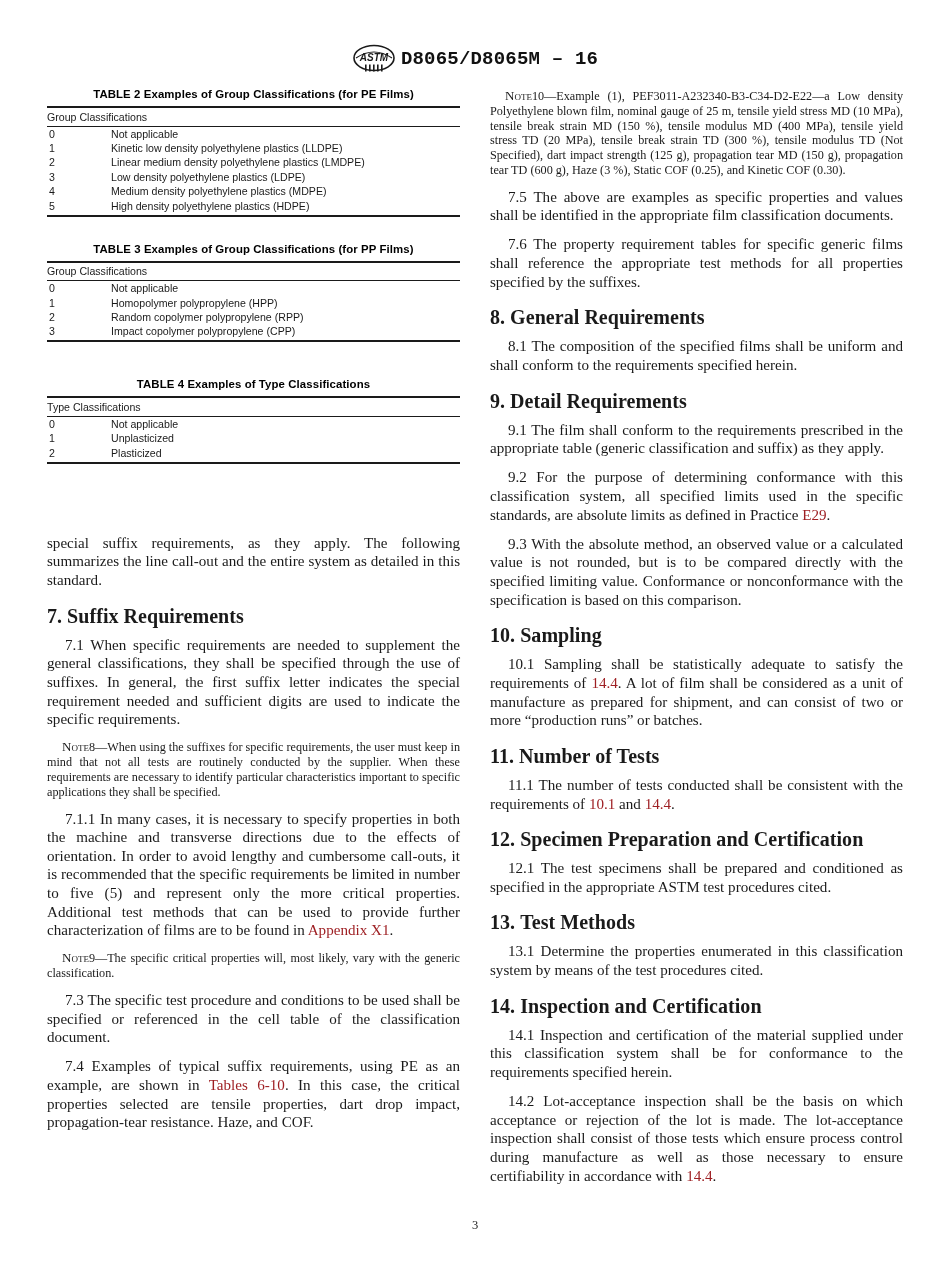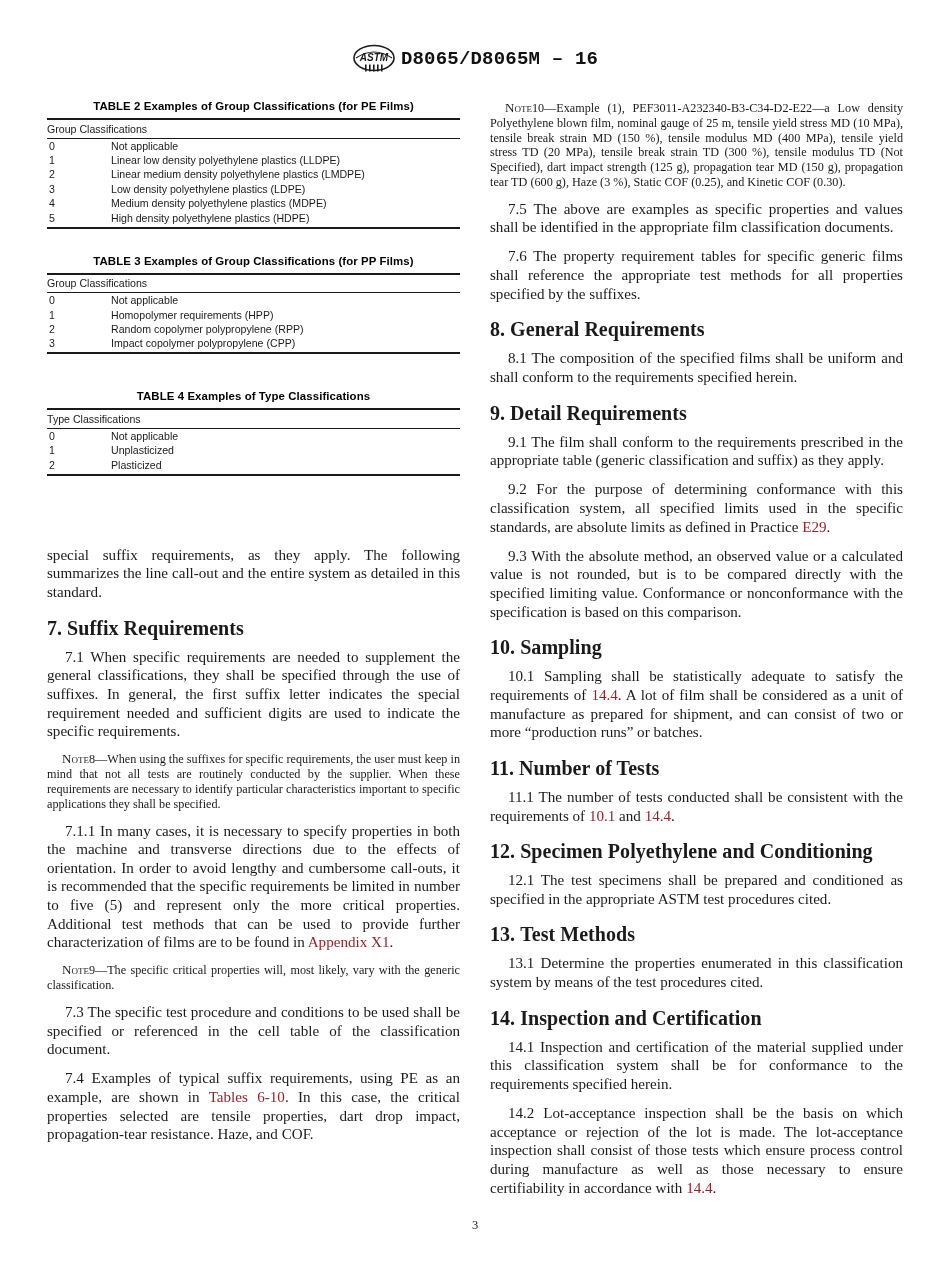--- a/index.html
+++ b/index.html
@@ -44,21 +44,21 @@
   
   .columns {
     position: absolute;
     top: 88px;
     left: 47px;
     width: 856px;
     height: 1110px;
   }
   .col {
     position: absolute;
-    top: 12px;
+    top: 0;
     width: 413px;
   }
   .col-left  { left: 0; }
   .col-right { left: 443px; }
 
   
   .tbl-block { margin-bottom: 26px; }
   .tbl-caption {
     font-family: "Liberation Sans", "DejaVu Sans", sans-serif;
     font-weight: bold;
@@ -170,21 +170,21 @@
               <th class="colhead" colspan="2">Group Classifications</th>
             </tr>
         </thead>
         <tbody>
           <tr>
             <td class="key">0</td>
             <td class="value">Not applicable</td>
           </tr>
           <tr>
             <td class="key">1</td>
-            <td class="value">Linear low density polyethylene plastics (LLDPE)</td>
+            <td class="value">Kinetic low density polyethylene plastics (LLDPE)</td>
           </tr>
           <tr>
             <td class="key">2</td>
             <td class="value">Linear medium density polyethylene plastics (LMDPE)</td>
           </tr>
           <tr>
             <td class="key">3</td>
             <td class="value">Low density polyethylene plastics (LDPE)</td>
           </tr>
           <tr>
@@ -207,21 +207,21 @@
               <th class="colhead" colspan="2">Group Classifications</th>
             </tr>
         </thead>
         <tbody>
           <tr>
             <td class="key">0</td>
             <td class="value">Not applicable</td>
           </tr>
           <tr>
             <td class="key">1</td>
-            <td class="value">Homopolymer requirements (HPP)</td>
+            <td class="value">Homopolymer polypropylene (HPP)</td>
           </tr>
           <tr>
             <td class="key">2</td>
             <td class="value">Random copolymer polypropylene (RPP)</td>
           </tr>
           <tr class="last-row">
             <td class="key">3</td>
             <td class="value">Impact copolymer polypropylene (CPP)</td>
           </tr>
         </tbody>
@@ -313,21 +313,21 @@
     </p>
 
     <h3 class="section">
       <span class="num">11.</span><span>Number of Tests</span>
     </h3>
     <p class="body">
       <span>11.1 The number of tests conducted shall be consistent with the requirements of </span><span class="lnk">10.1</span><span> and </span><span class="lnk">14.4</span><span>.</span>
     </p>
 
     <h3 class="section">
-      <span class="num">12.</span><span>Specimen Polyethylene and Conditioning</span>
+      <span class="num">12.</span><span>Specimen Preparation and Certification</span>
     </h3>
     <p class="body">12.1 The test specimens shall be prepared and conditioned as specified in the appropriate ASTM test procedures cited.</p>
 
     <h3 class="section">
       <span class="num">13.</span><span>Test Methods</span>
     </h3>
     <p class="body">13.1 Determine the properties enumerated in this classification system by means of the test procedures cited.</p>
 
     <h3 class="section">
       <span class="num">14.</span><span>Inspection and Certification</span>

